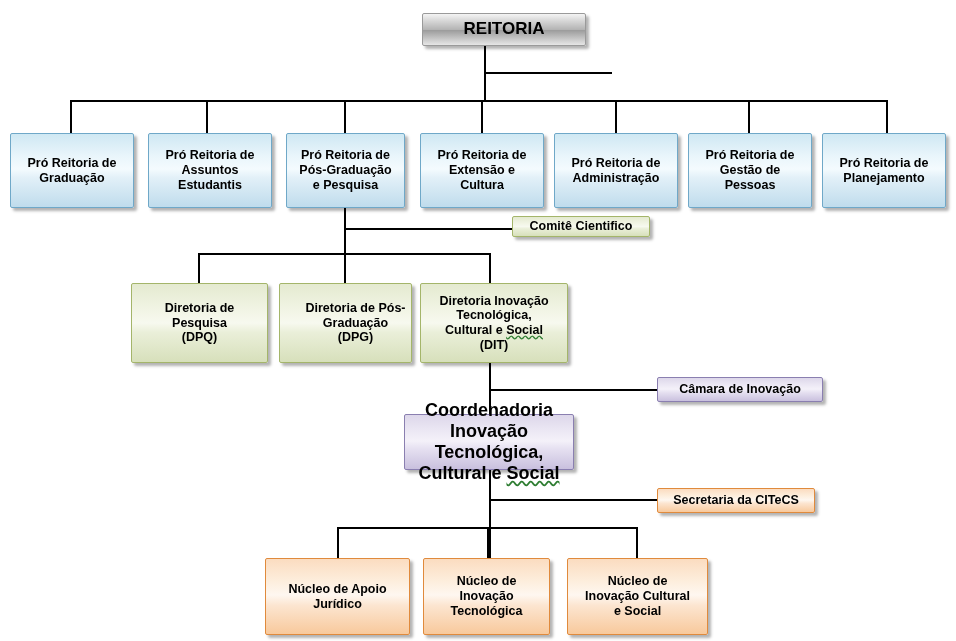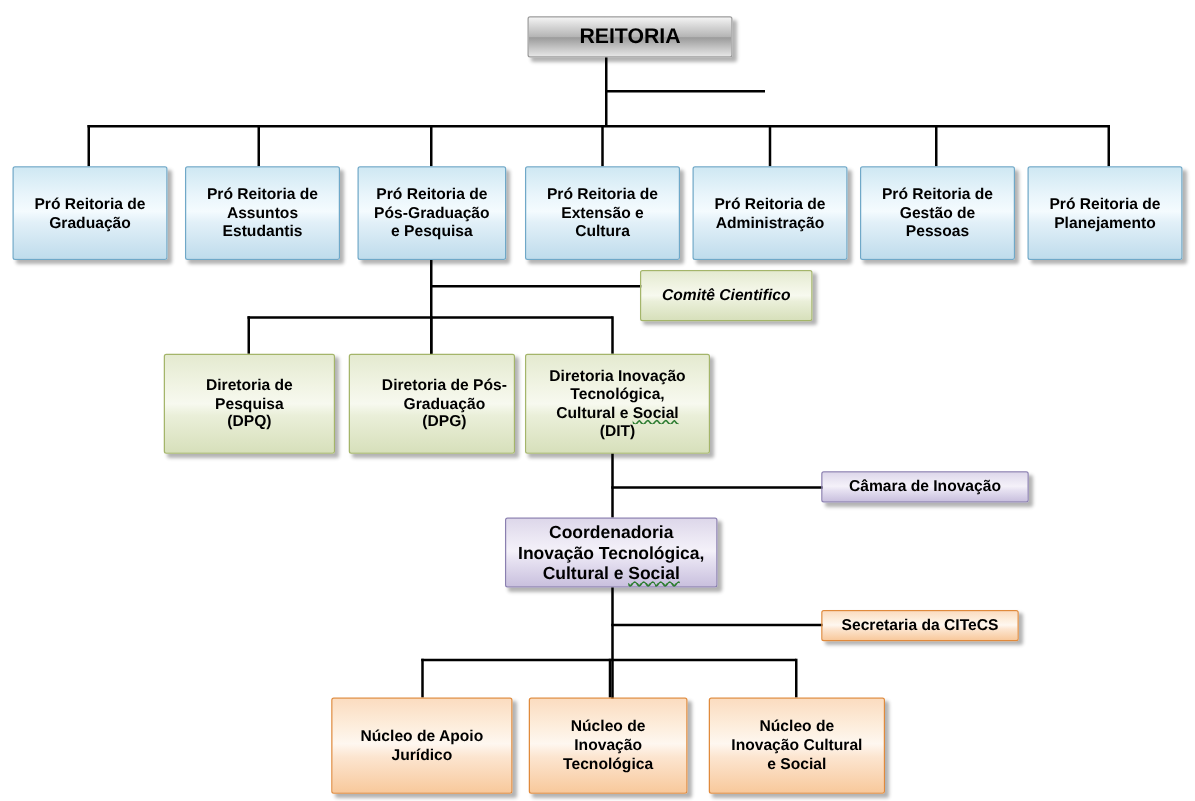--- a/index.html
+++ b/index.html
@@ -159,21 +159,21 @@
   <div class="node n-blue" style="left:822px; top:133px; width:124px; height:75px; font-size:12.5px;">
     <span class="txt">
       <span>Pró Reitoria de</span><br>
       <span>Planejamento</span>
     </span>
   </div>
 
   <div class="line-v" style="left:344px; top:208px; height:78px;"></div>
   <div class="line-h" style="left:344px; top:228px; width:170px;"></div>
 
-  <div class="node n-green" style="left:512px; top:216px; width:138px; height:41px; font-size:12.5px;font-style:italic;">
+  <div class="node n-green" style="left:512px; top:216px; width:138px; height:21px; font-size:12.5px;">
     <span class="txt">Comitê Cientifico</span>
   </div>
 
   <div class="line-h" style="left:198px; top:253px; width:292px;"></div>
   <div class="line-v" style="left:198px; top:253px; height:30px;"></div>
   <div class="line-v" style="left:344px; top:253px; height:30px;"></div>
   <div class="line-v" style="left:489px; top:253px; height:30px;"></div>
 
   <div class="node n-green" style="left:131px; top:283px; width:137px; height:80px; font-size:12.5px;">
     <span class="txt">
@@ -200,21 +200,21 @@
     </span>
   </div>
 
   <div class="line-v" style="left:489px; top:363px; height:51px;"></div>
   <div class="line-h" style="left:489px; top:389px; width:170px;"></div>
 
   <div class="node n-purple" style="left:657px; top:377px; width:166px; height:25px; font-size:12.5px;">
     <span class="txt">Câmara de Inovação</span>
   </div>
 
-  <div class="node n-purple" style="left:404px; top:414px; width:170px; height:56px; font-size:14px;">
+  <div class="node n-purple" style="left:404px; top:414px; width:170px; height:56px; font-size:18px;">
     <span class="txt">
       <span>Coordenadoria</span><br>
       <span>Inovação Tecnológica,</span><br>
       <span>Cultural e </span><span class="misspelled">Social</span>
     </span>
   </div>
 
   <div class="line-v" style="left:489px; top:470px; height:89px;"></div>
   <div class="line-h" style="left:489px; top:499px; width:170px;"></div>
 

